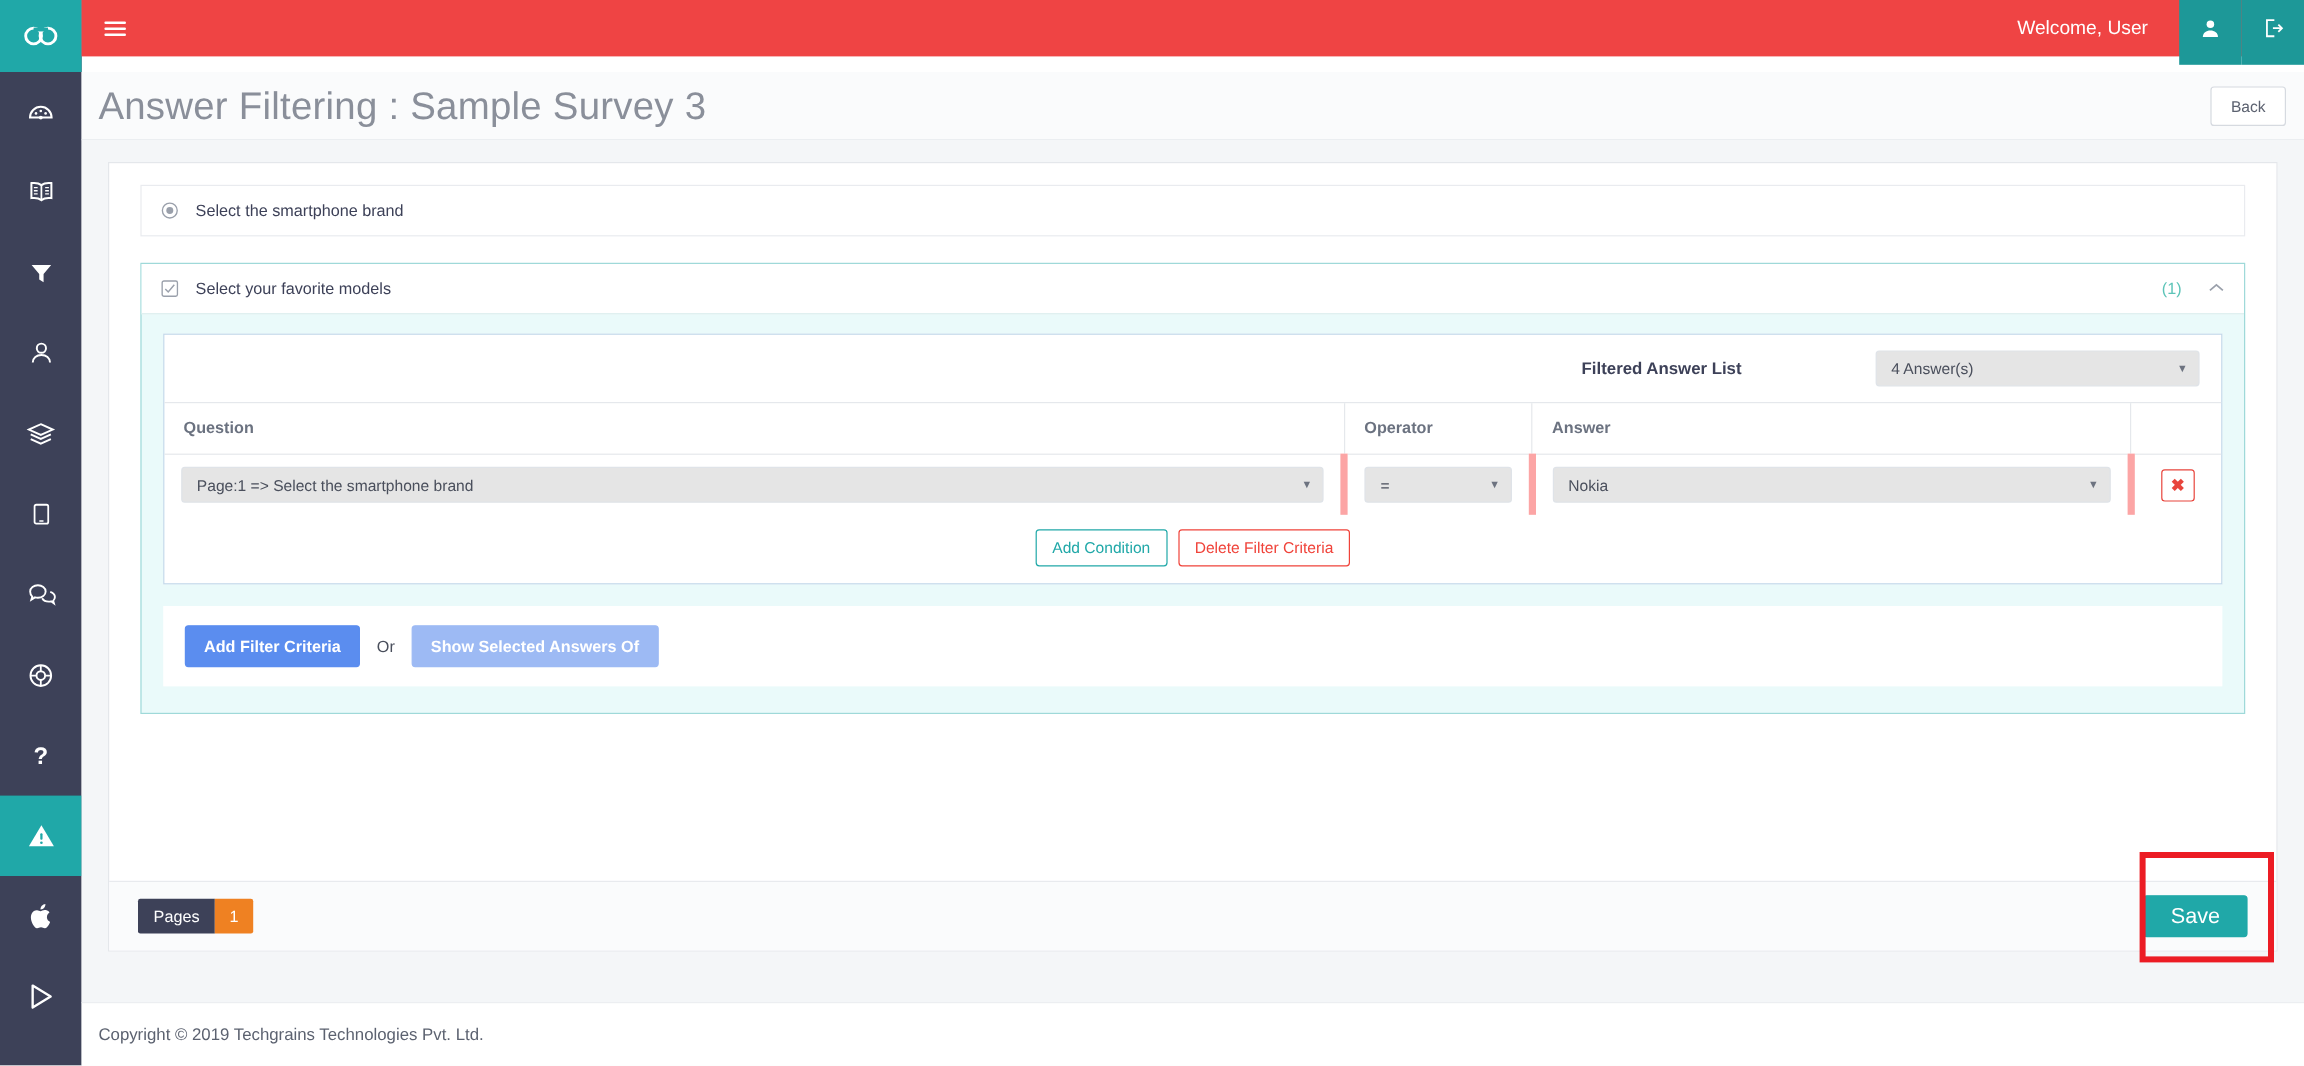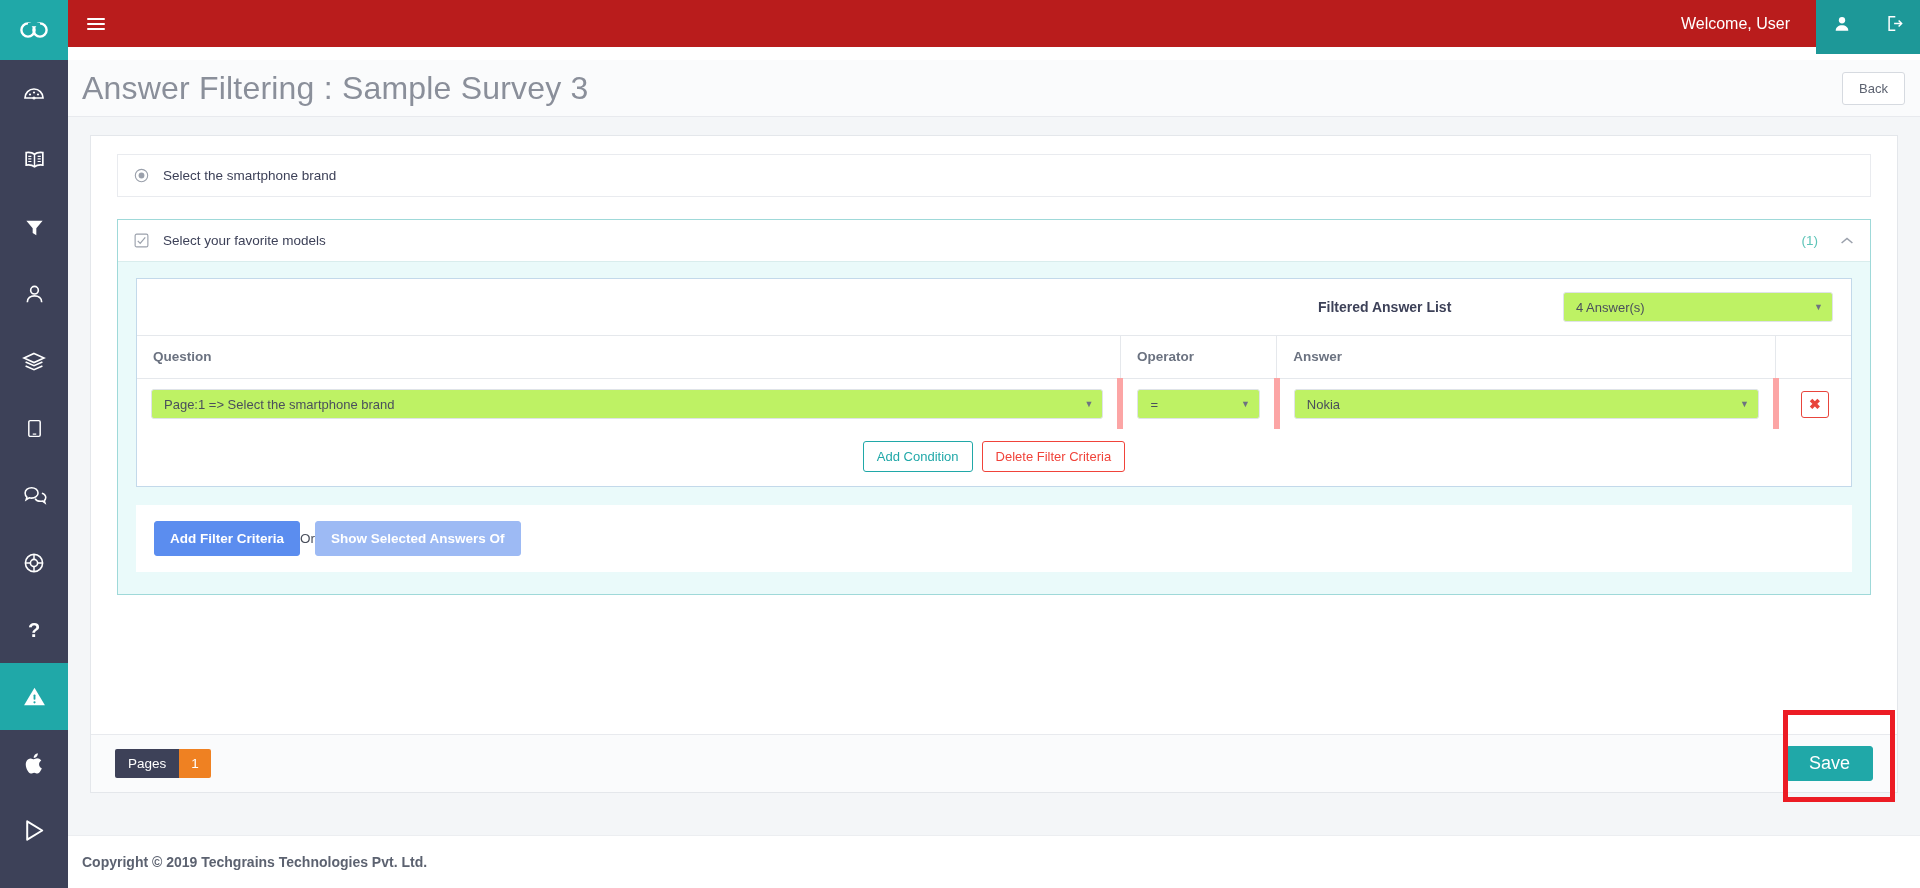--- a/index.html
+++ b/index.html
@@ -27,21 +27,21 @@
     display: flex; align-items: center; justify-content: center;
     cursor: pointer;
   }
   .sb-item.active { background: #20a8a8; }
   .sb-item svg { display: block; }
 
   
   .topbar {
     position: absolute; left: 68px; top: 0;
     width: 1852px; height: 47px;
-    background: #b91c1c;
+    background: #ef4444;
     display: flex; align-items: center;
   }
   .hamburger {
     width: 56px; height: 60px;
     display: flex; align-items: center; justify-content: center;
     cursor: pointer;
   }
   .ham-lines { width: 18px; }
   .ham-lines span {
     display: block; height: 2px; background: #ffffff;
@@ -136,21 +136,21 @@
     justify-content: flex-end;
   }
   .criteria-title {
     font-size: 14px; font-weight: bold; color: #3d4158;
     width: 245px;
   }
   .sel {
     position: relative;
     border: 1px solid #dfe3e8;
     border-radius: 3px;
-    background: #bef264;
+    background: #e5e5e5;
     height: 30px;
     display: flex; align-items: center;
     padding: 0 26px 0 12px;
     font-size: 13px; color: #4a4f5c;
     cursor: pointer;
     white-space: nowrap; overflow: hidden;
   }
   .sel .caret {
     position: absolute; right: 9px; top: 50%;
     transform: translateY(-50%);
@@ -197,21 +197,21 @@
     border: 1px solid #f0433a; color: #f0433a;
     background: #ffffff; font-size: 13px;
     padding: 7px 13px; border-radius: 3px; cursor: pointer;
   }
 
   
   .panel-actions {
     background: #ffffff;
     margin: 18px 18px 0 18px;
     padding: 16px 18px;
-    display: flex; align-items: center; gap: 0;
+    display: flex; align-items: center; gap: 14px;
   }
   .btn-primary {
     background: #5b8def; border: 1px solid #5b8def;
     color: #ffffff; font-size: 13.5px; font-weight: bold;
     padding: 9px 15px; border-radius: 3px; cursor: pointer;
   }
   .btn-primary-soft {
     background: #9dbaf4; border: 1px solid #9dbaf4;
     color: #ffffff; font-size: 13.5px; font-weight: bold;
     padding: 9px 15px; border-radius: 3px; cursor: pointer;
@@ -252,21 +252,20 @@
   }
 
   
   .page-footer {
     position: absolute; left: 68px; top: 835px;
     width: 1852px; height: 53px;
     background: #ffffff;
     display: flex; align-items: center;
     padding-left: 14px;
     border-top: 1px solid #eceef1;
-    font-weight: bold;
   }
   .copyright { font-size: 14px; color: #5c6270; }
 </style>
 </head>
 <body>
 
 <div class="app">
 
   <div class="sidebar">
     <div class="sb-logo">

